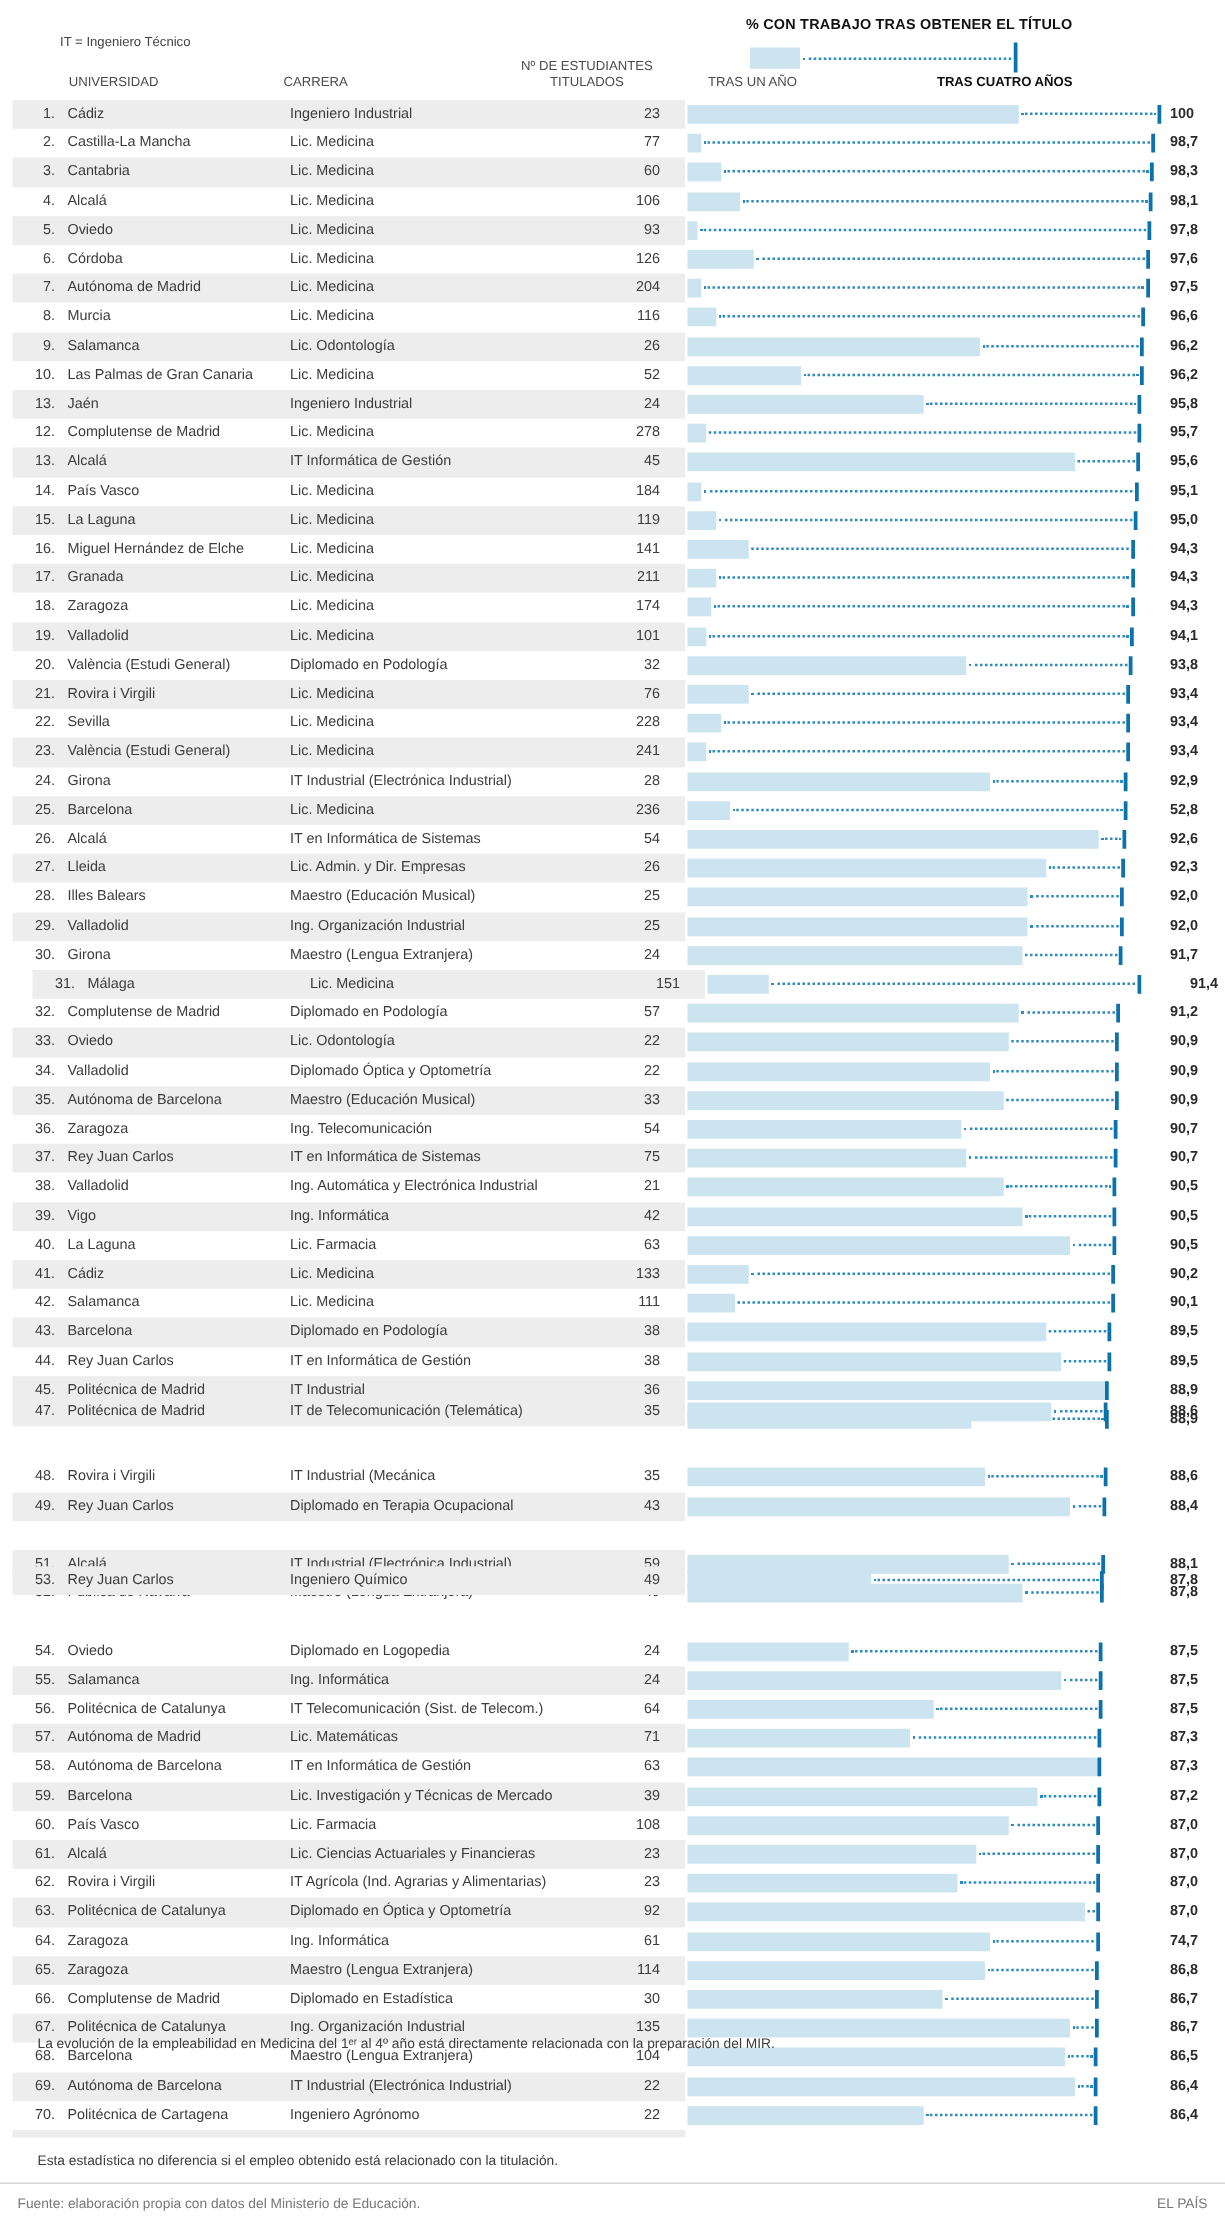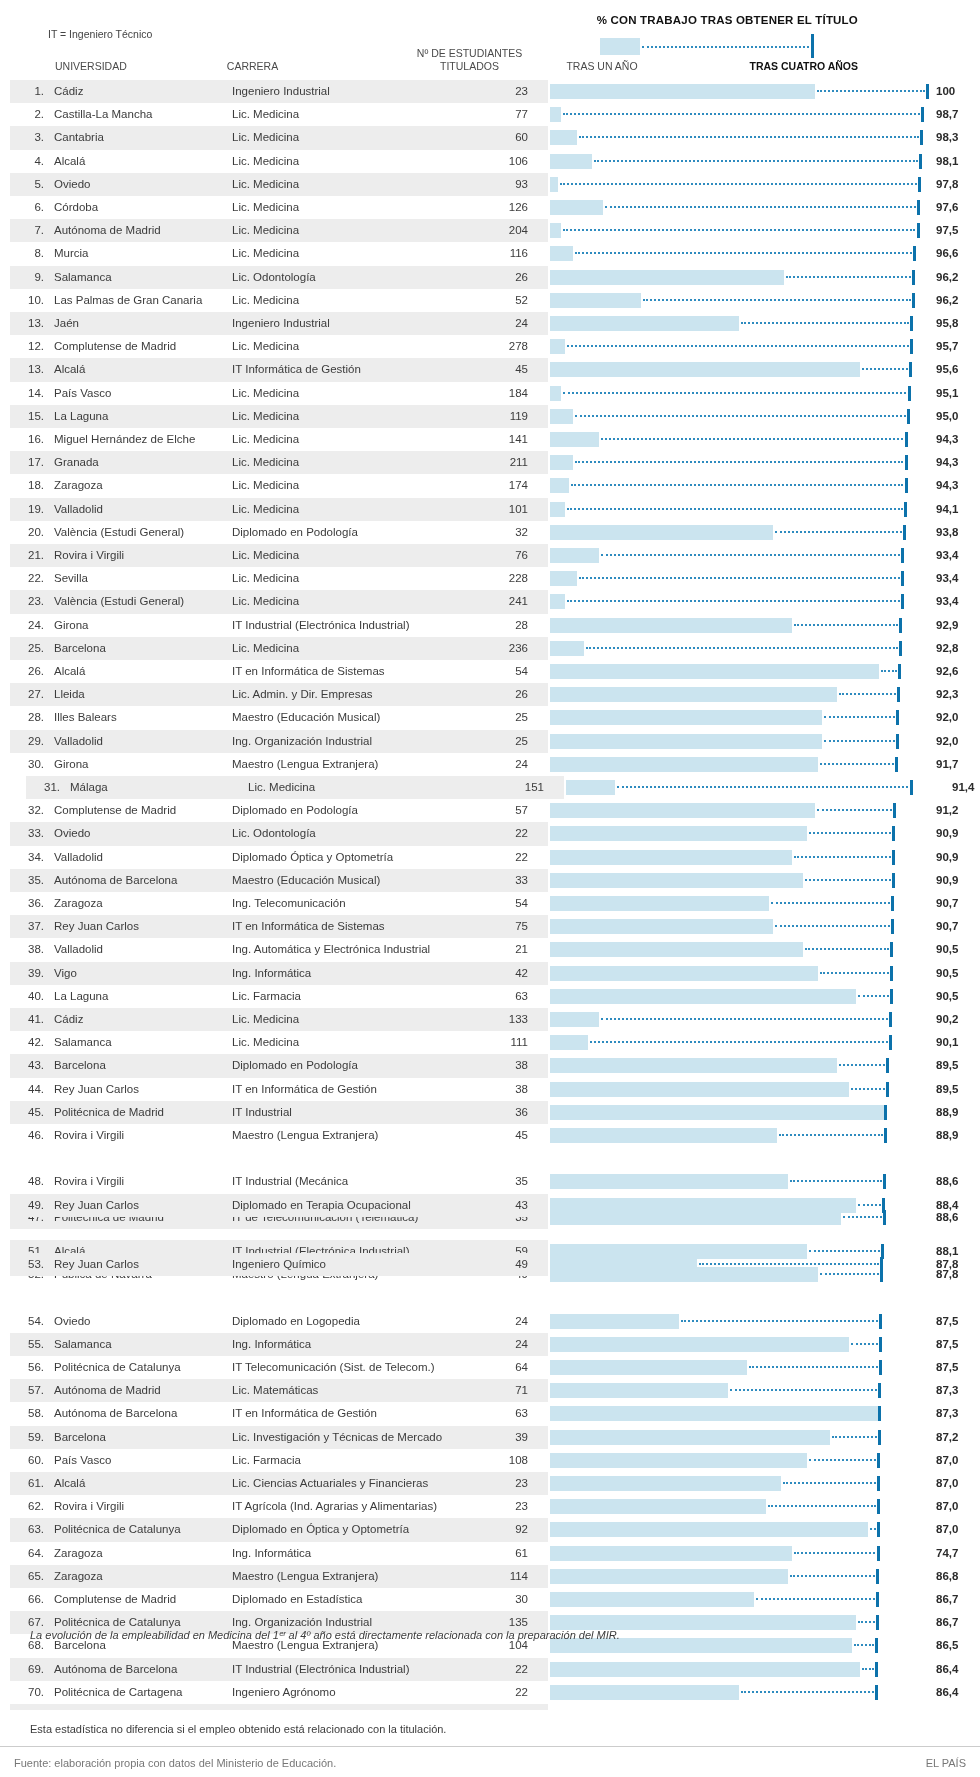--- a/index.html
+++ b/index.html
@@ -26,21 +26,21 @@
   .rank{left:12px;width:32px;text-align:right;}
   .uni{left:54px;}
   .car{left:232px;}
   .stu{left:440px;width:88px;text-align:right;}
   .bar{position:absolute;left:550px;top:4px;height:15px;background:#cbe4ef;}
   .leader{position:absolute;top:10px;height:0;border-top:2px dotted #2e8bbf;}
   .tick{position:absolute;top:4px;width:3px;height:15px;background:#0c72ab;}
   .pct{left:936px;font-weight:bold;color:#2b2b2b;}
   .table-end{left:10px;top:1704px;width:538px;height:6px;background:#ededed;}
   .footnote{left:30px;font-size:11px;color:#3c3c3c;}
-  .fn1{top:1629px;font-style:italic;} .fn2{top:1723px;}
+  .fn1{top:1629px;} .fn2{top:1723px;}
   .divider{left:0;top:1746px;width:980px;height:1px;background:#ccc;}
   .source{left:14px;top:1757px;font-size:11px;color:#777;}
   .brand{right:14px;top:1757px;font-size:11px;color:#777;}
 </style>
 </head>
 <body>
 
 <div class="canvas">
   <div class="abs note">IT = Ingeniero Técnico</div>
   <div class="abs title">% CON TRABAJO TRAS OBTENER EL TÍTULO</div>
@@ -298,21 +298,21 @@
         <span class="pct">92,9</span>
       </div>
       <div class="row odd" style="top: 556.8px;">
         <span class="rank">25.</span>
         <span class="uni">Barcelona</span>
         <span class="car">Lic. Medicina</span>
         <span class="stu">236</span>
         <div class="bar" style="width: 34px; background: rgb(203, 228, 239);"></div>
         <div class="leader" style="left: 586px; width: 311.8px; border-top-color: rgb(46, 139, 191);"></div>
         <div class="tick" style="left: 898.8px; background: rgb(12, 114, 171);"></div>
-        <span class="pct">92,8</span>
+        <span class="pct">52,8</span>
       </div>
       <div class="row" style="top: 580px;">
         <span class="rank">26.</span>
         <span class="uni">Alcalá</span>
         <span class="car">IT en Informática de Sistemas</span>
         <span class="stu">54</span>
         <div class="bar" style="width: 328.9px; background: rgb(203, 228, 239);"></div>
         <div class="leader" style="left: 880.9px; width: 16.2px; border-top-color: rgb(46, 139, 191);"></div>
         <div class="tick" style="left: 898px; background: rgb(12, 114, 171);"></div>
         <span class="pct">92,6</span>
@@ -509,21 +509,21 @@
       <div class="row" style="top: 1044px;">
         <span class="rank">46.</span>
         <span class="uni">Rovira i Virgili</span>
         <span class="car">Maestro (Lengua Extranjera)</span>
         <span class="stu">45</span>
         <div class="bar" style="width: 226.8px; background: rgb(203, 228, 239);"></div>
         <div class="leader" style="left: 778.8px; width: 104.2px; border-top-color: rgb(46, 139, 191);"></div>
         <div class="tick" style="left: 884px; background: rgb(12, 114, 171);"></div>
         <span class="pct">88,9</span>
       </div>
-      <div class="row odd" style="top: 1126px;">
+      <div class="row odd" style="top: 1038px;">
         <span class="rank">47.</span>
         <span class="uni">Politécnica de Madrid</span>
         <span class="car">IT de Telecomunicación (Telemática)</span>
         <span class="stu">35</span>
         <div class="bar" style="width: 291.1px; background: rgb(203, 228, 239);"></div>
         <div class="leader" style="left: 843.1px; width: 38.8px; border-top-color: rgb(46, 139, 191);"></div>
         <div class="tick" style="left: 882.9px; background: rgb(12, 114, 171);"></div>
         <span class="pct">88,6</span>
       </div>
       <div class="row" style="top: 1090.4px;">

